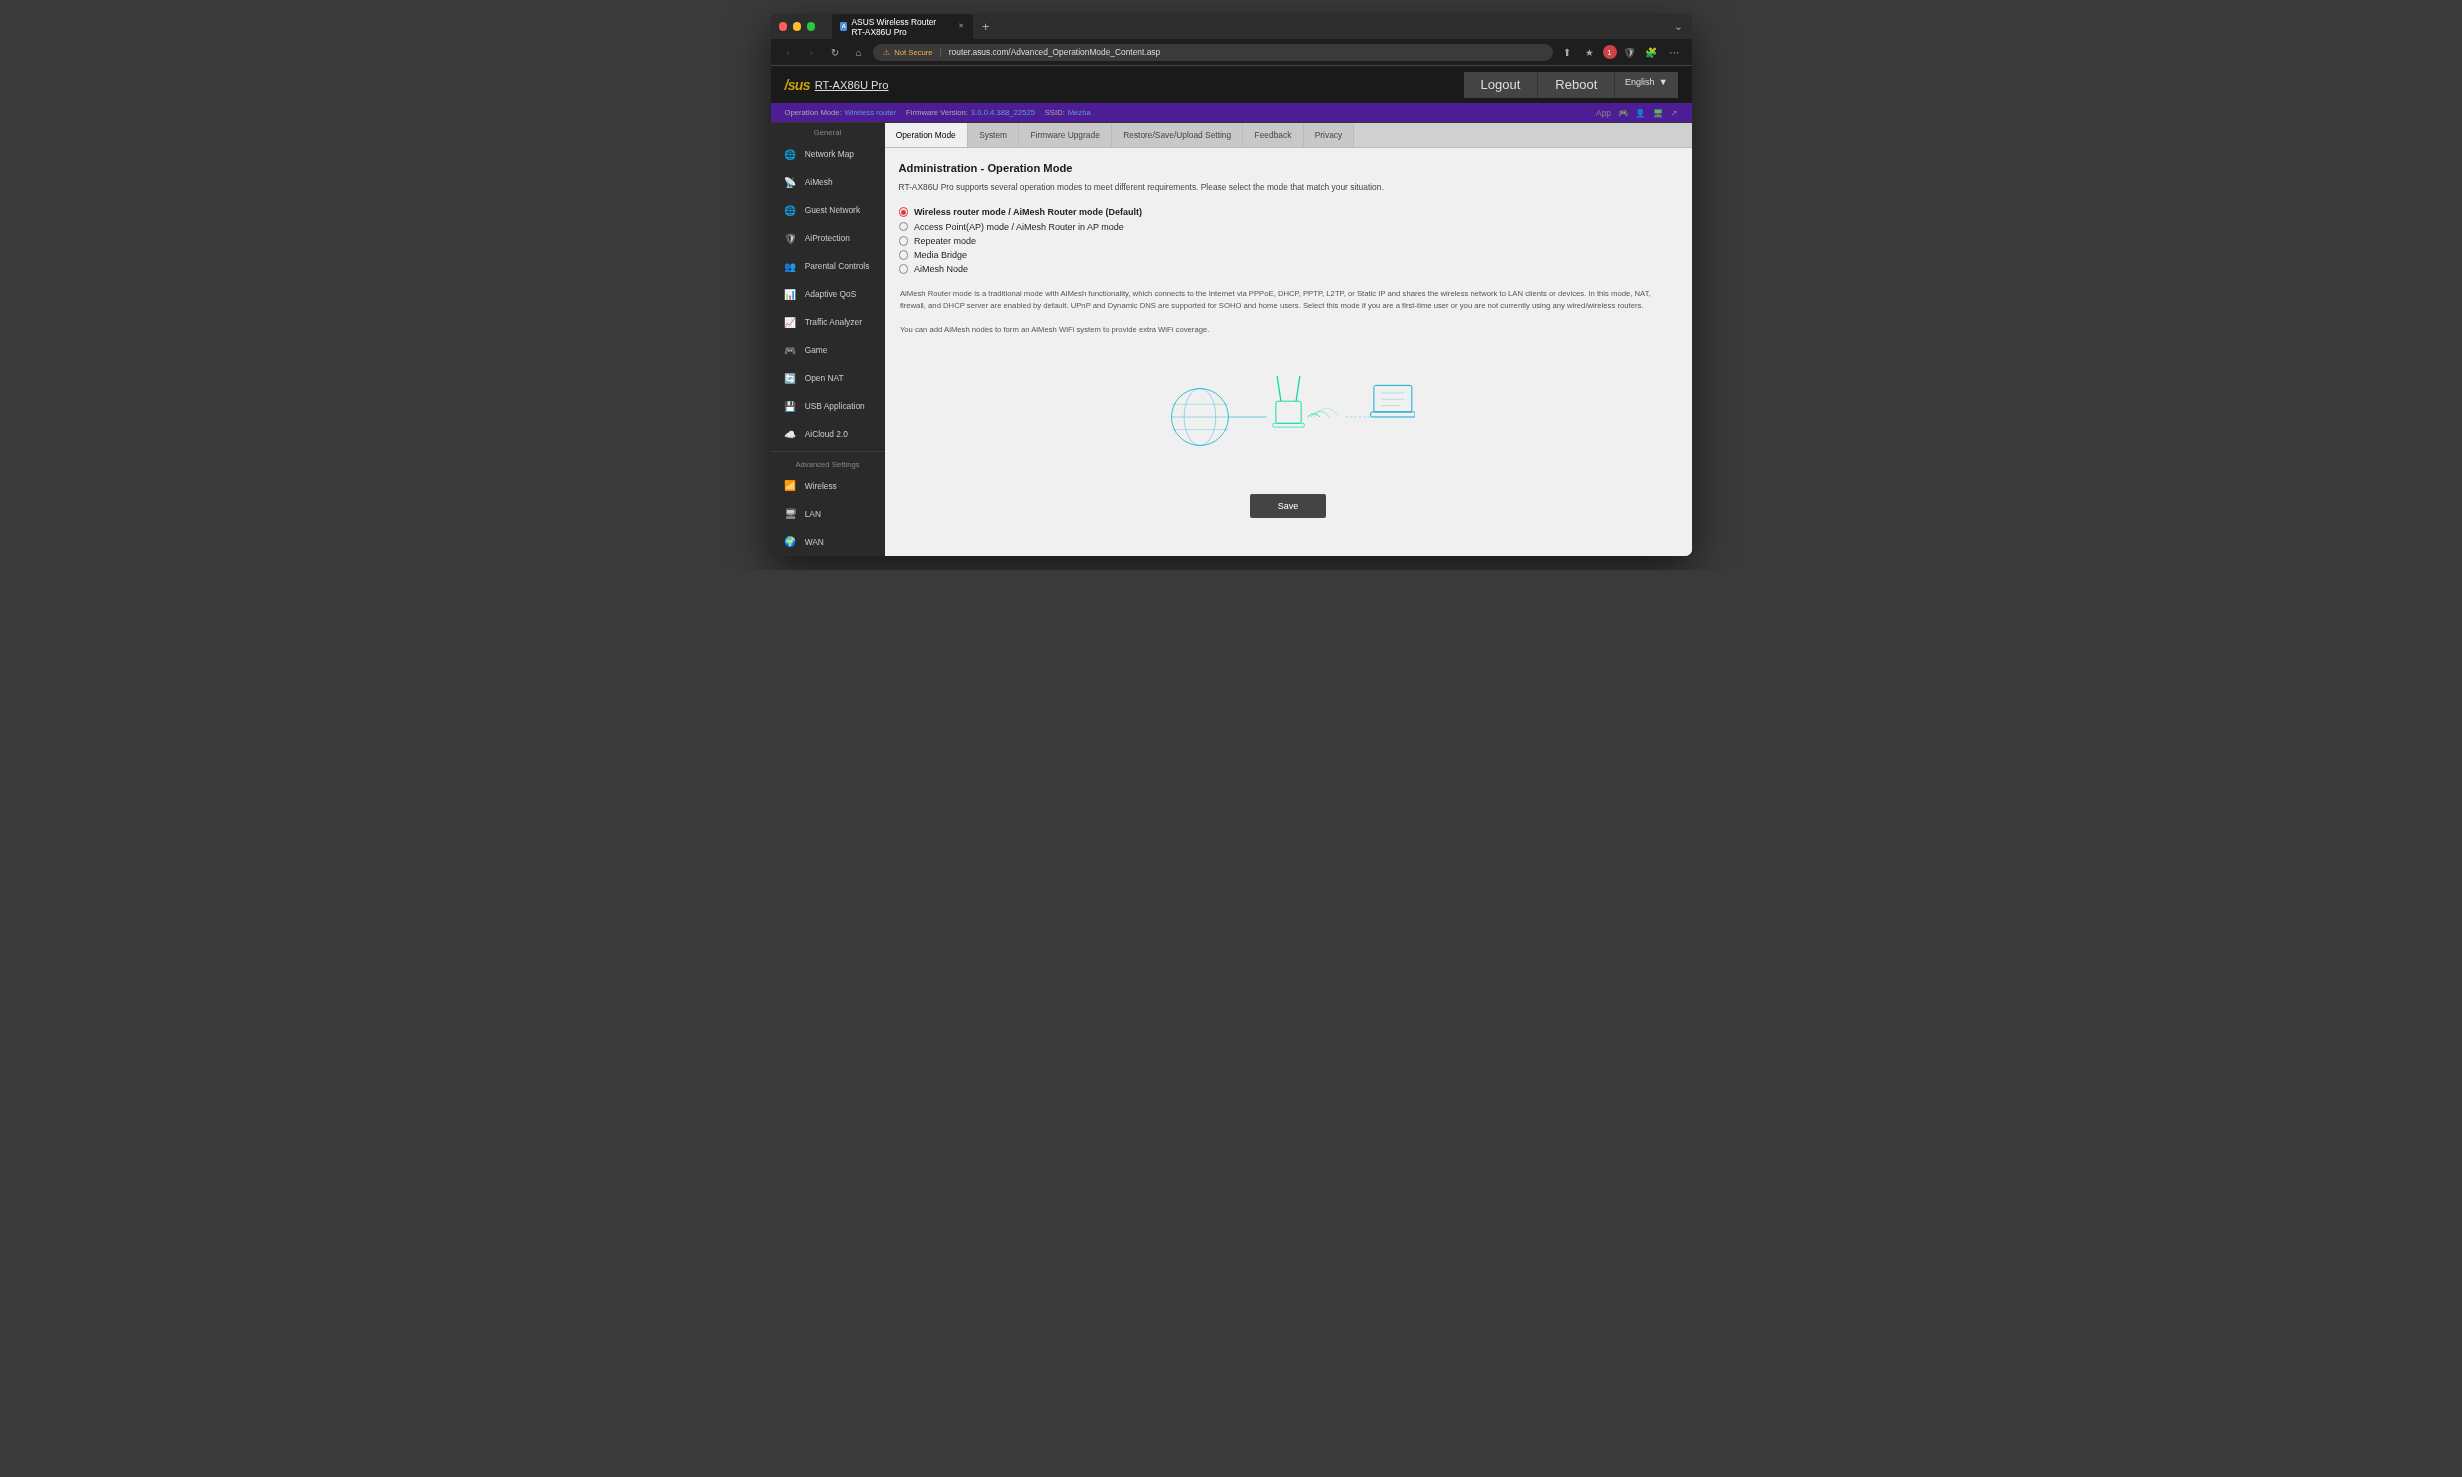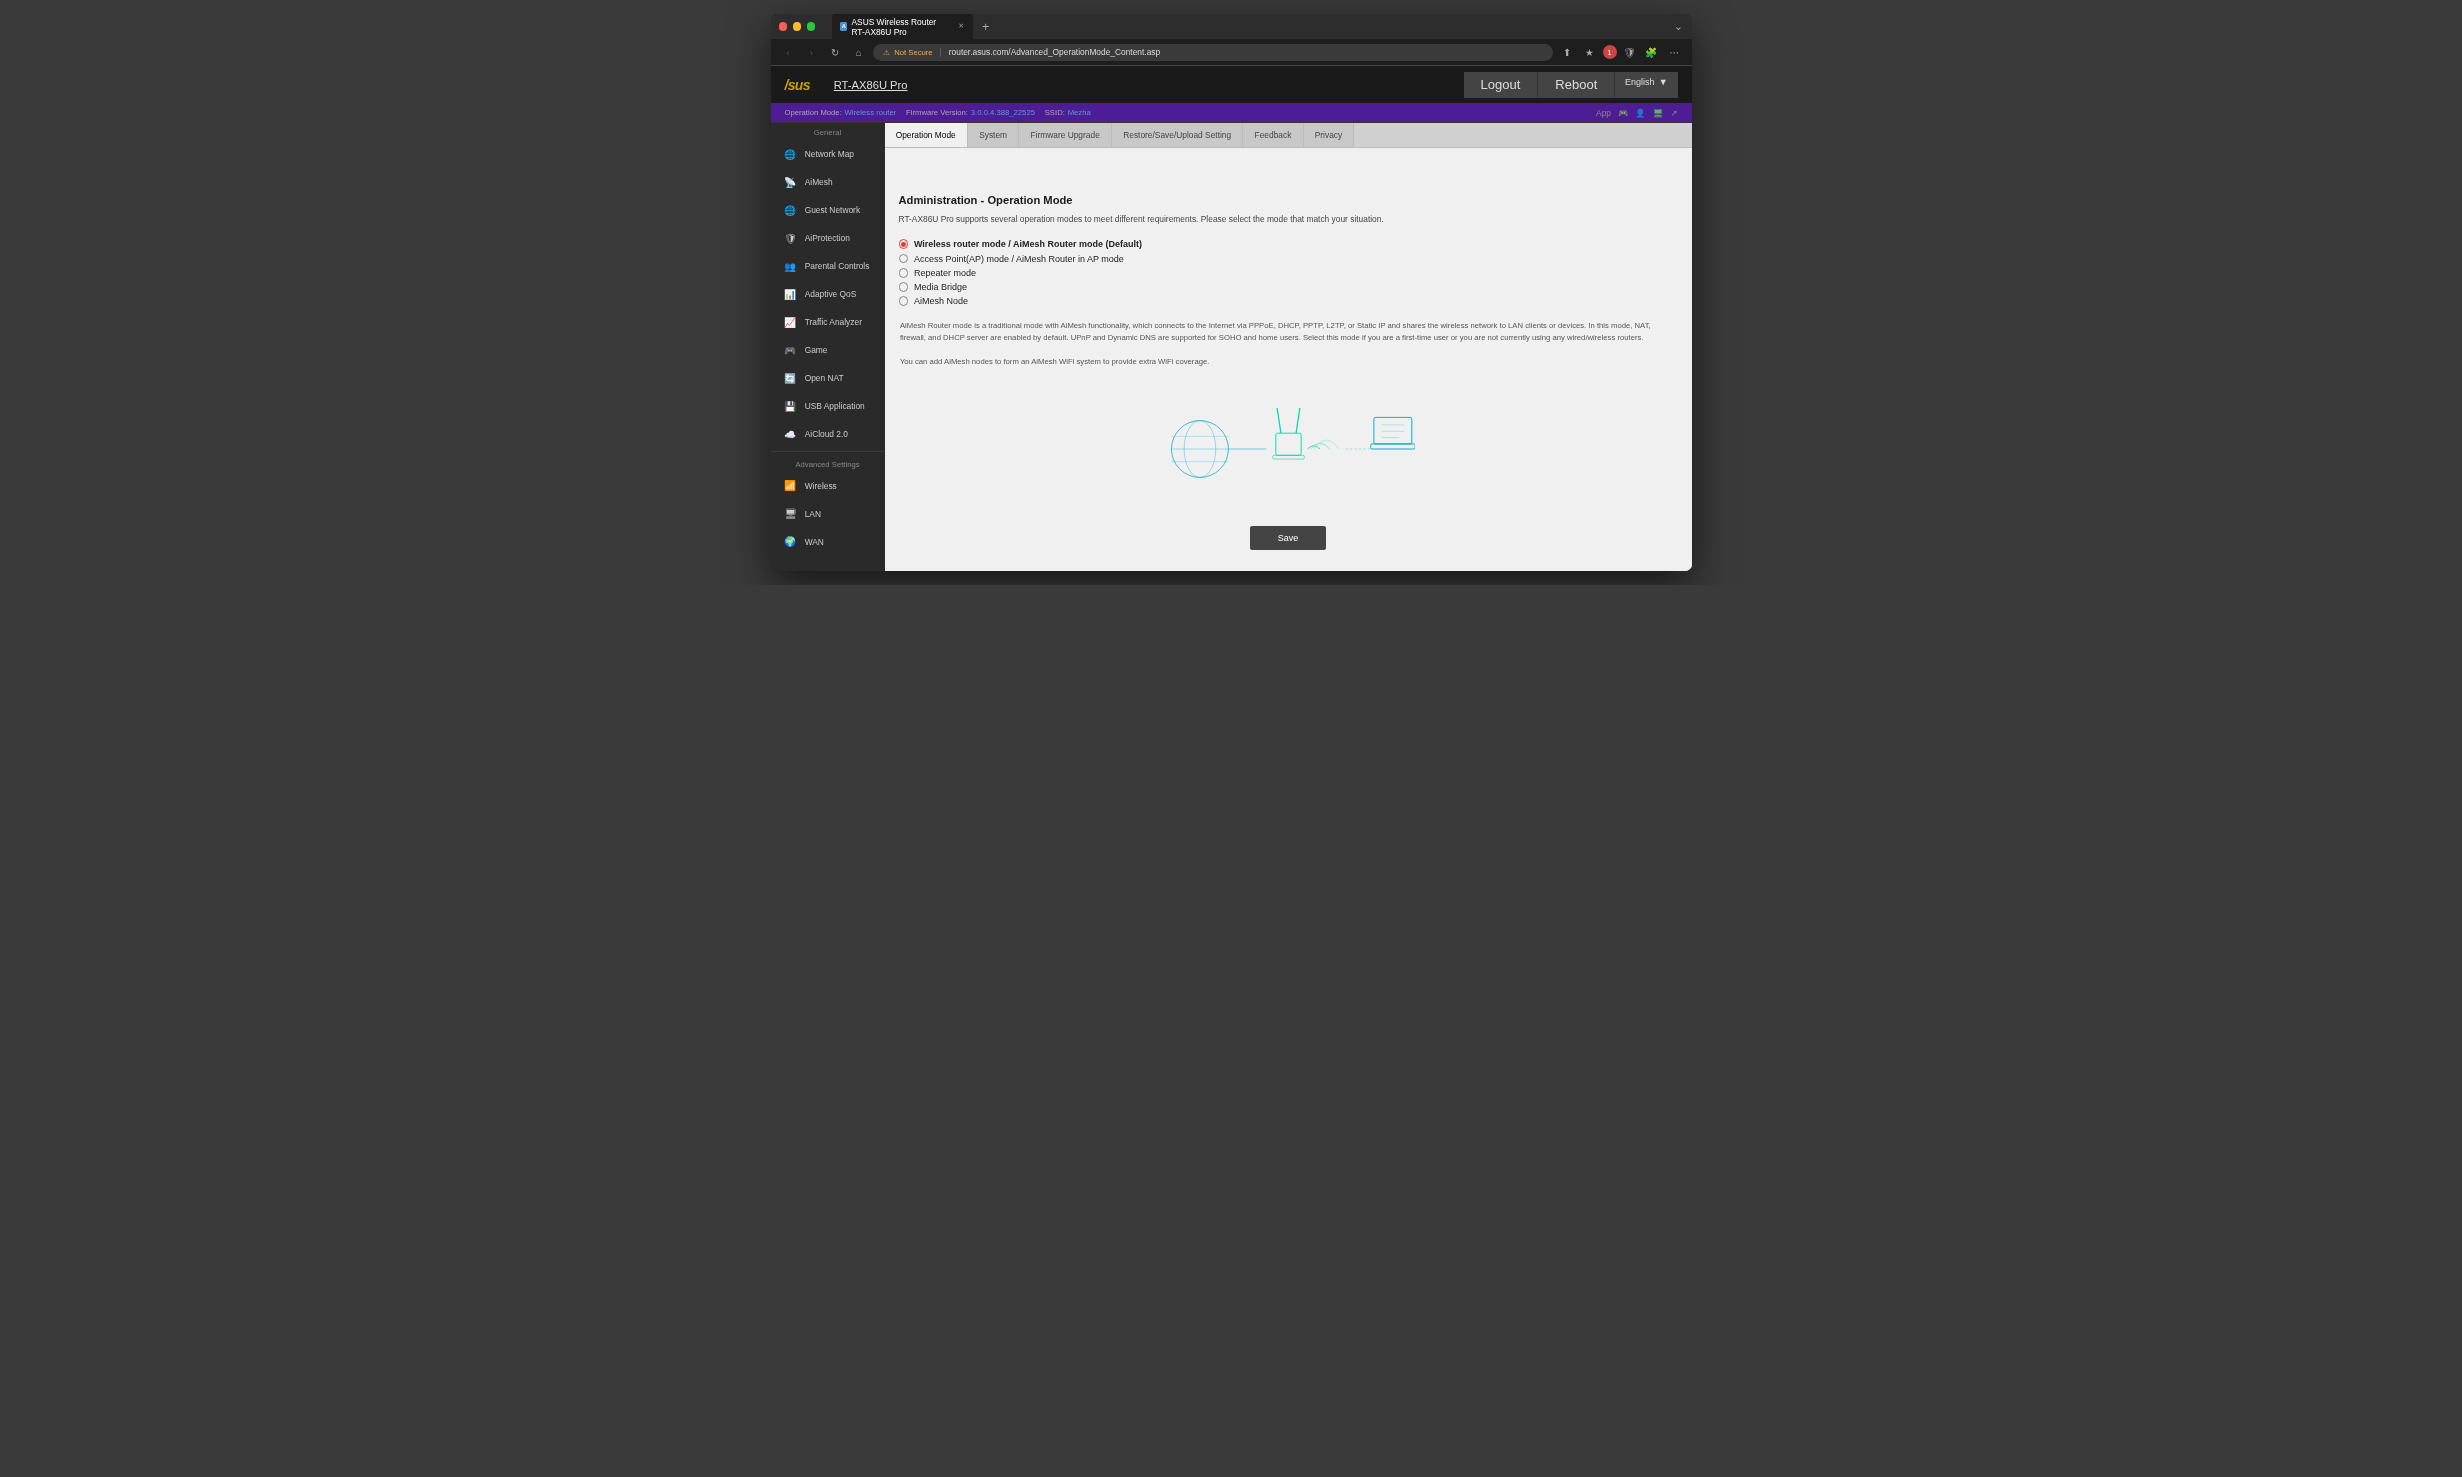--- a/index.html
+++ b/index.html
@@ -154,21 +154,21 @@
       margin: 0;
       min-height: 478px;
     }
 
     .router-header {
       background: #1a1a1a;
       display: flex;
       align-items: center;
       padding: 0 14px;
       height: 37px;
-      gap: 24px;
+      gap: 5px;
     }
 
     .asus-logo {
       color: #c8a000;
       font-weight: bold;
       font-size: 14px;
       font-style: italic;
       letter-spacing: -0.7px;
     }
 
@@ -303,21 +303,20 @@
       background: #f0f0f0;
       color: #000;
       font-weight: 500;
     }
 
     
     .page-content {
       padding: 14px;
       background: #f0f0f0;
       flex: 1;
-      margin-top: 32px;
     }
 
     .page-title {
       font-size: 11.2px;
       font-weight: bold;
       color: #1a1a1a;
       margin-bottom: 7px;
     }
 
     .page-description {

